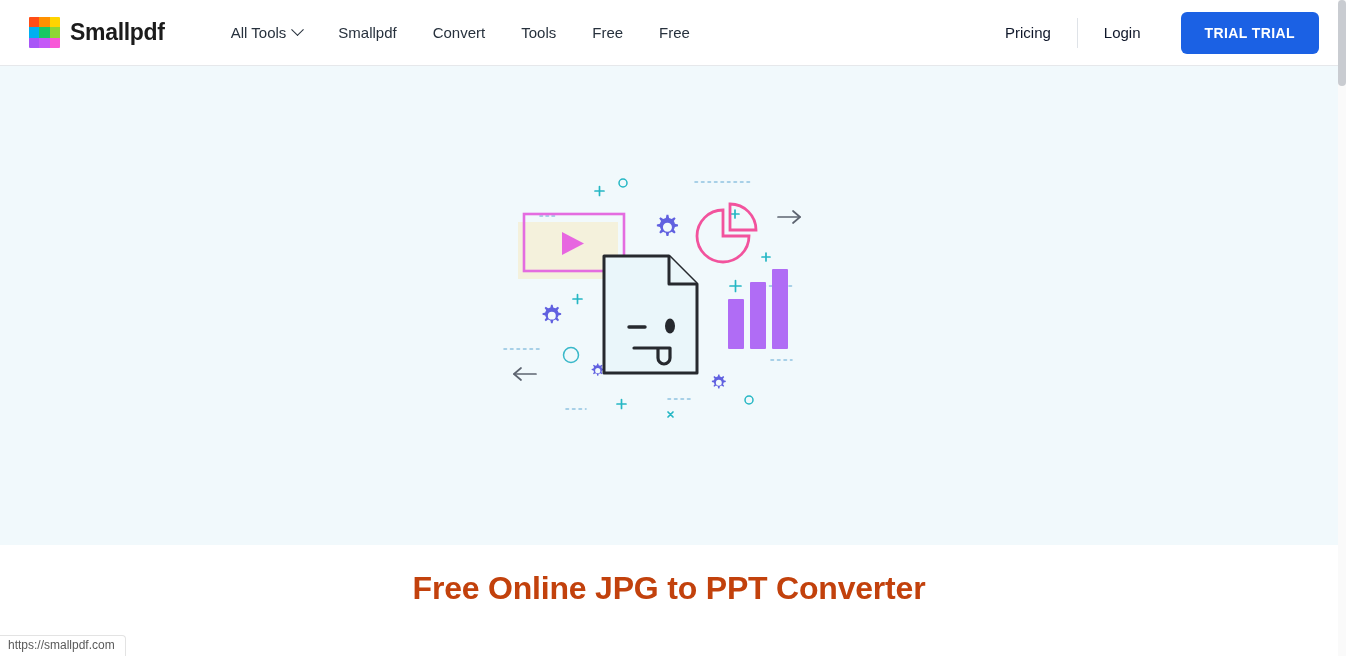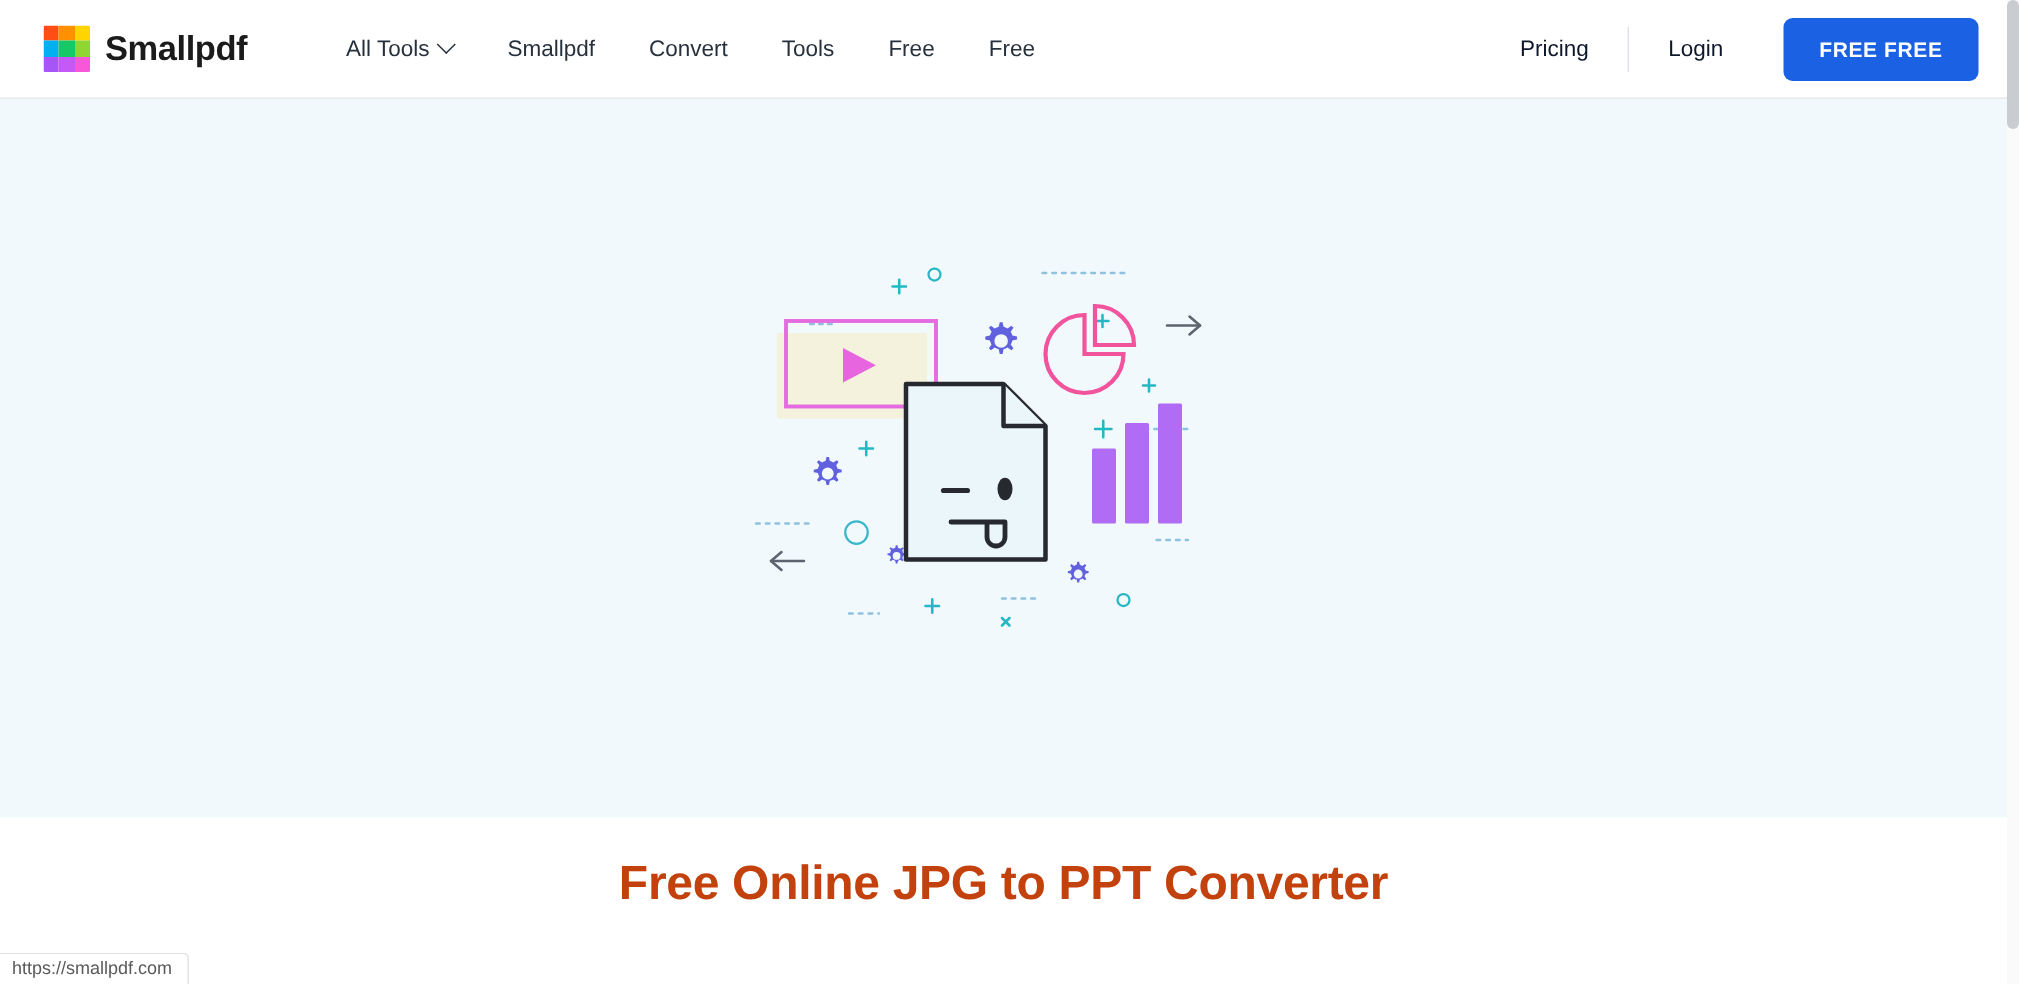--- a/index.html
+++ b/index.html
@@ -240,21 +240,21 @@
       </button>
       <button class="nav-item">
         <span>Free</span>
       </button>
     </nav>
 
     <div class="header-right">
       <span class="link-item">Pricing</span>
       <span class="divider-v"></span>
       <span class="link-item">Login</span>
-      <button class="cta">FREE FREE</button>
+      <button class="cta">TRIAL TRIAL</button>
     </div>
   </div>
 
   <div class="hero">
     <div class="illo-wrap">
       <svg width="340" height="280" viewBox="0 0 340 280">
 
         <g stroke="#8fc2e0" stroke-width="1.6" stroke-linecap="round">
           <line x1="197" y1="18" x2="252" y2="18" stroke-dasharray="2.5 4"></line>
           <line x1="42" y1="52" x2="58" y2="52" stroke-dasharray="2.5 3.5"></line>

